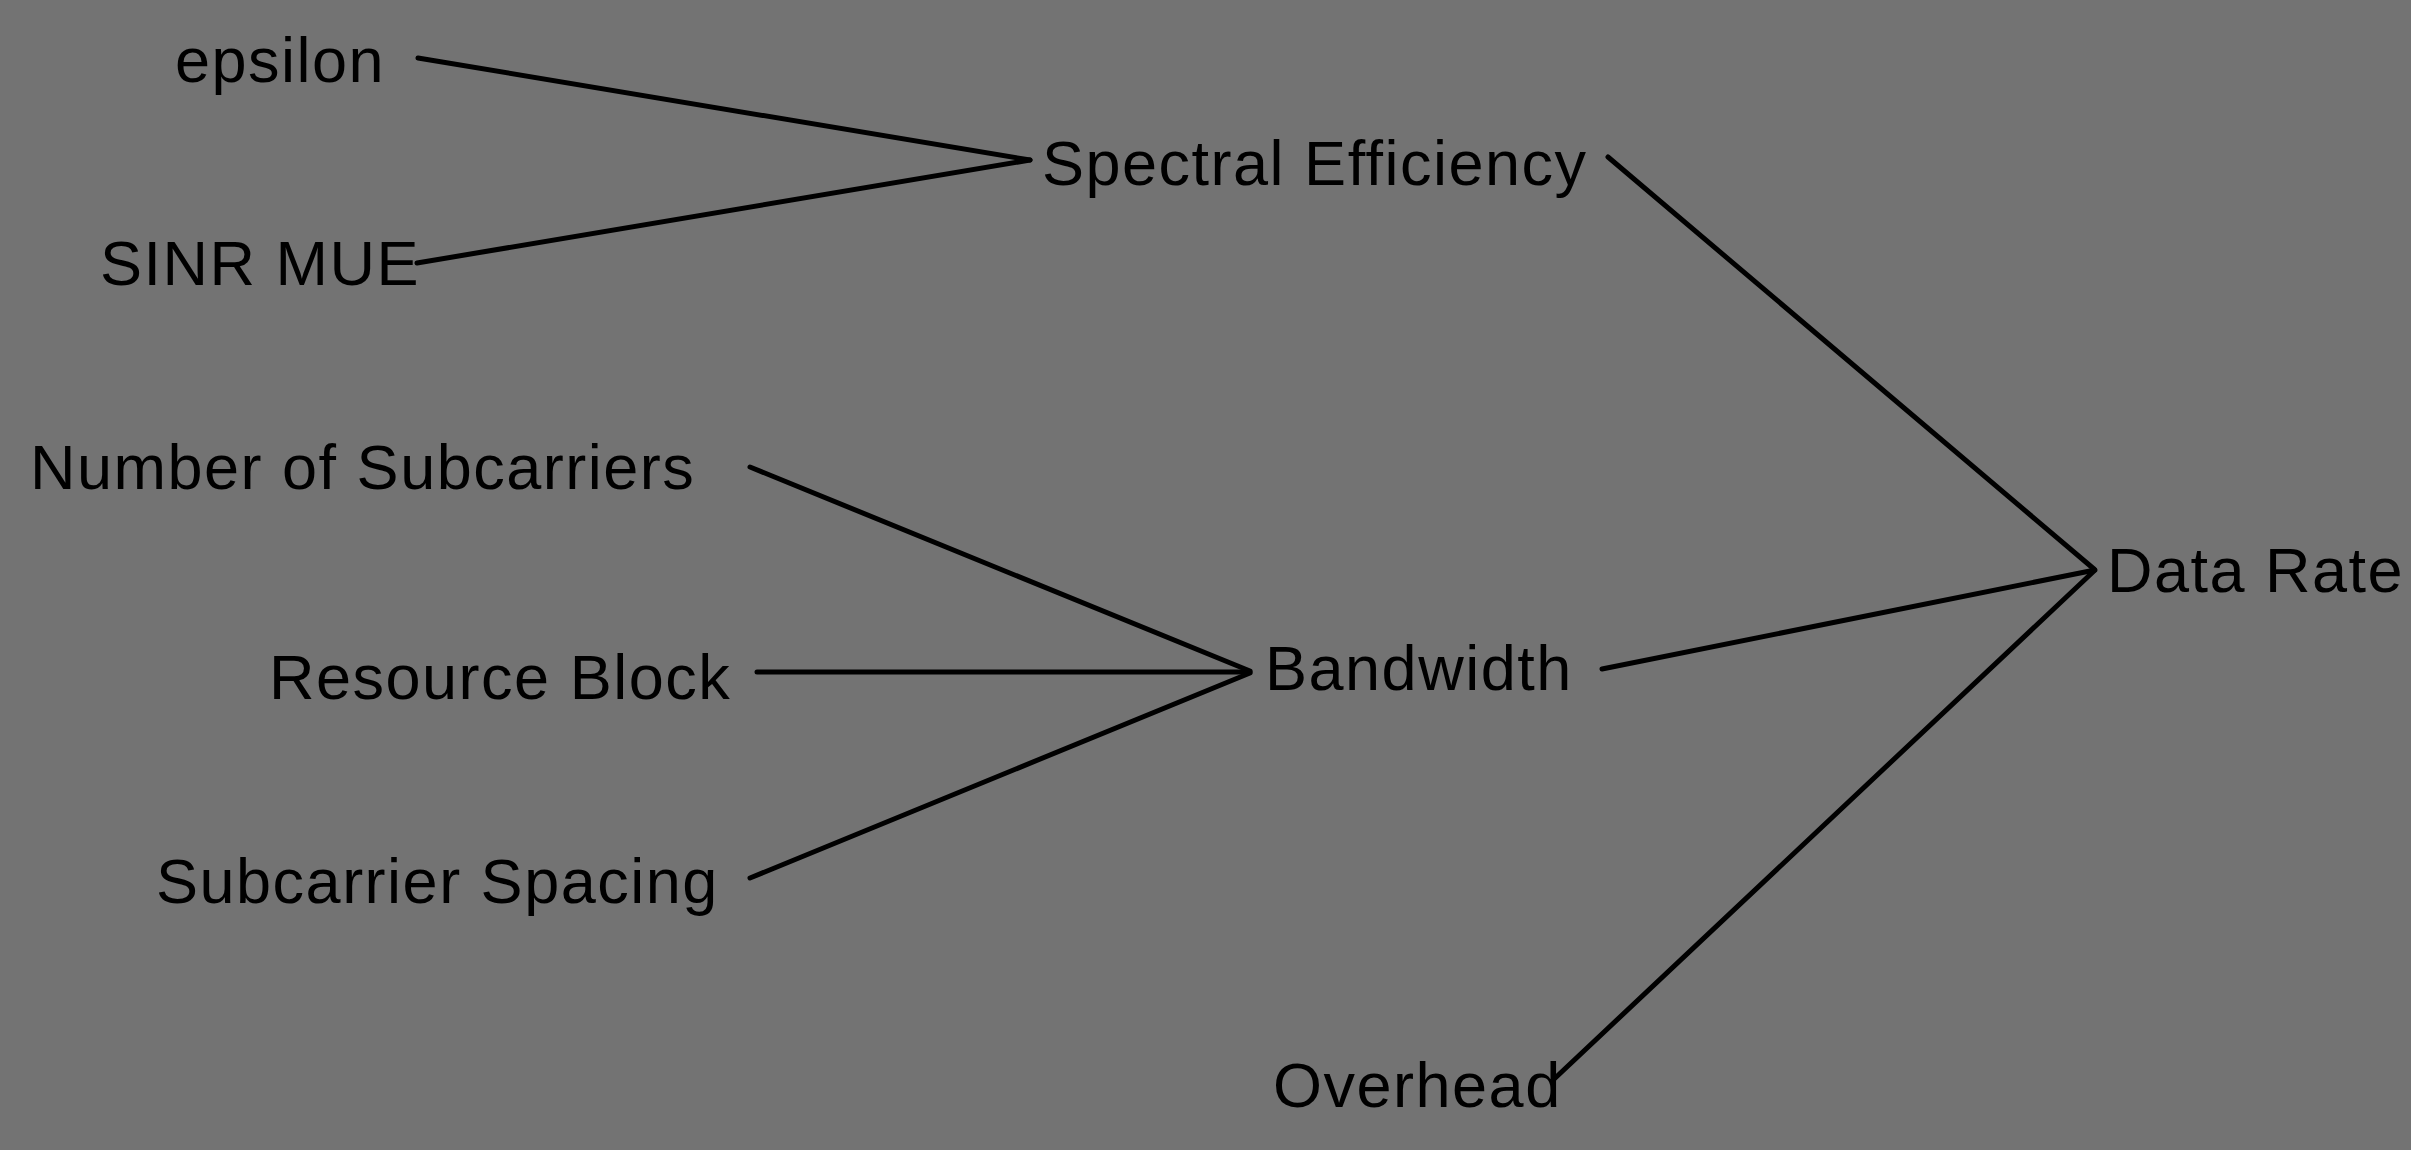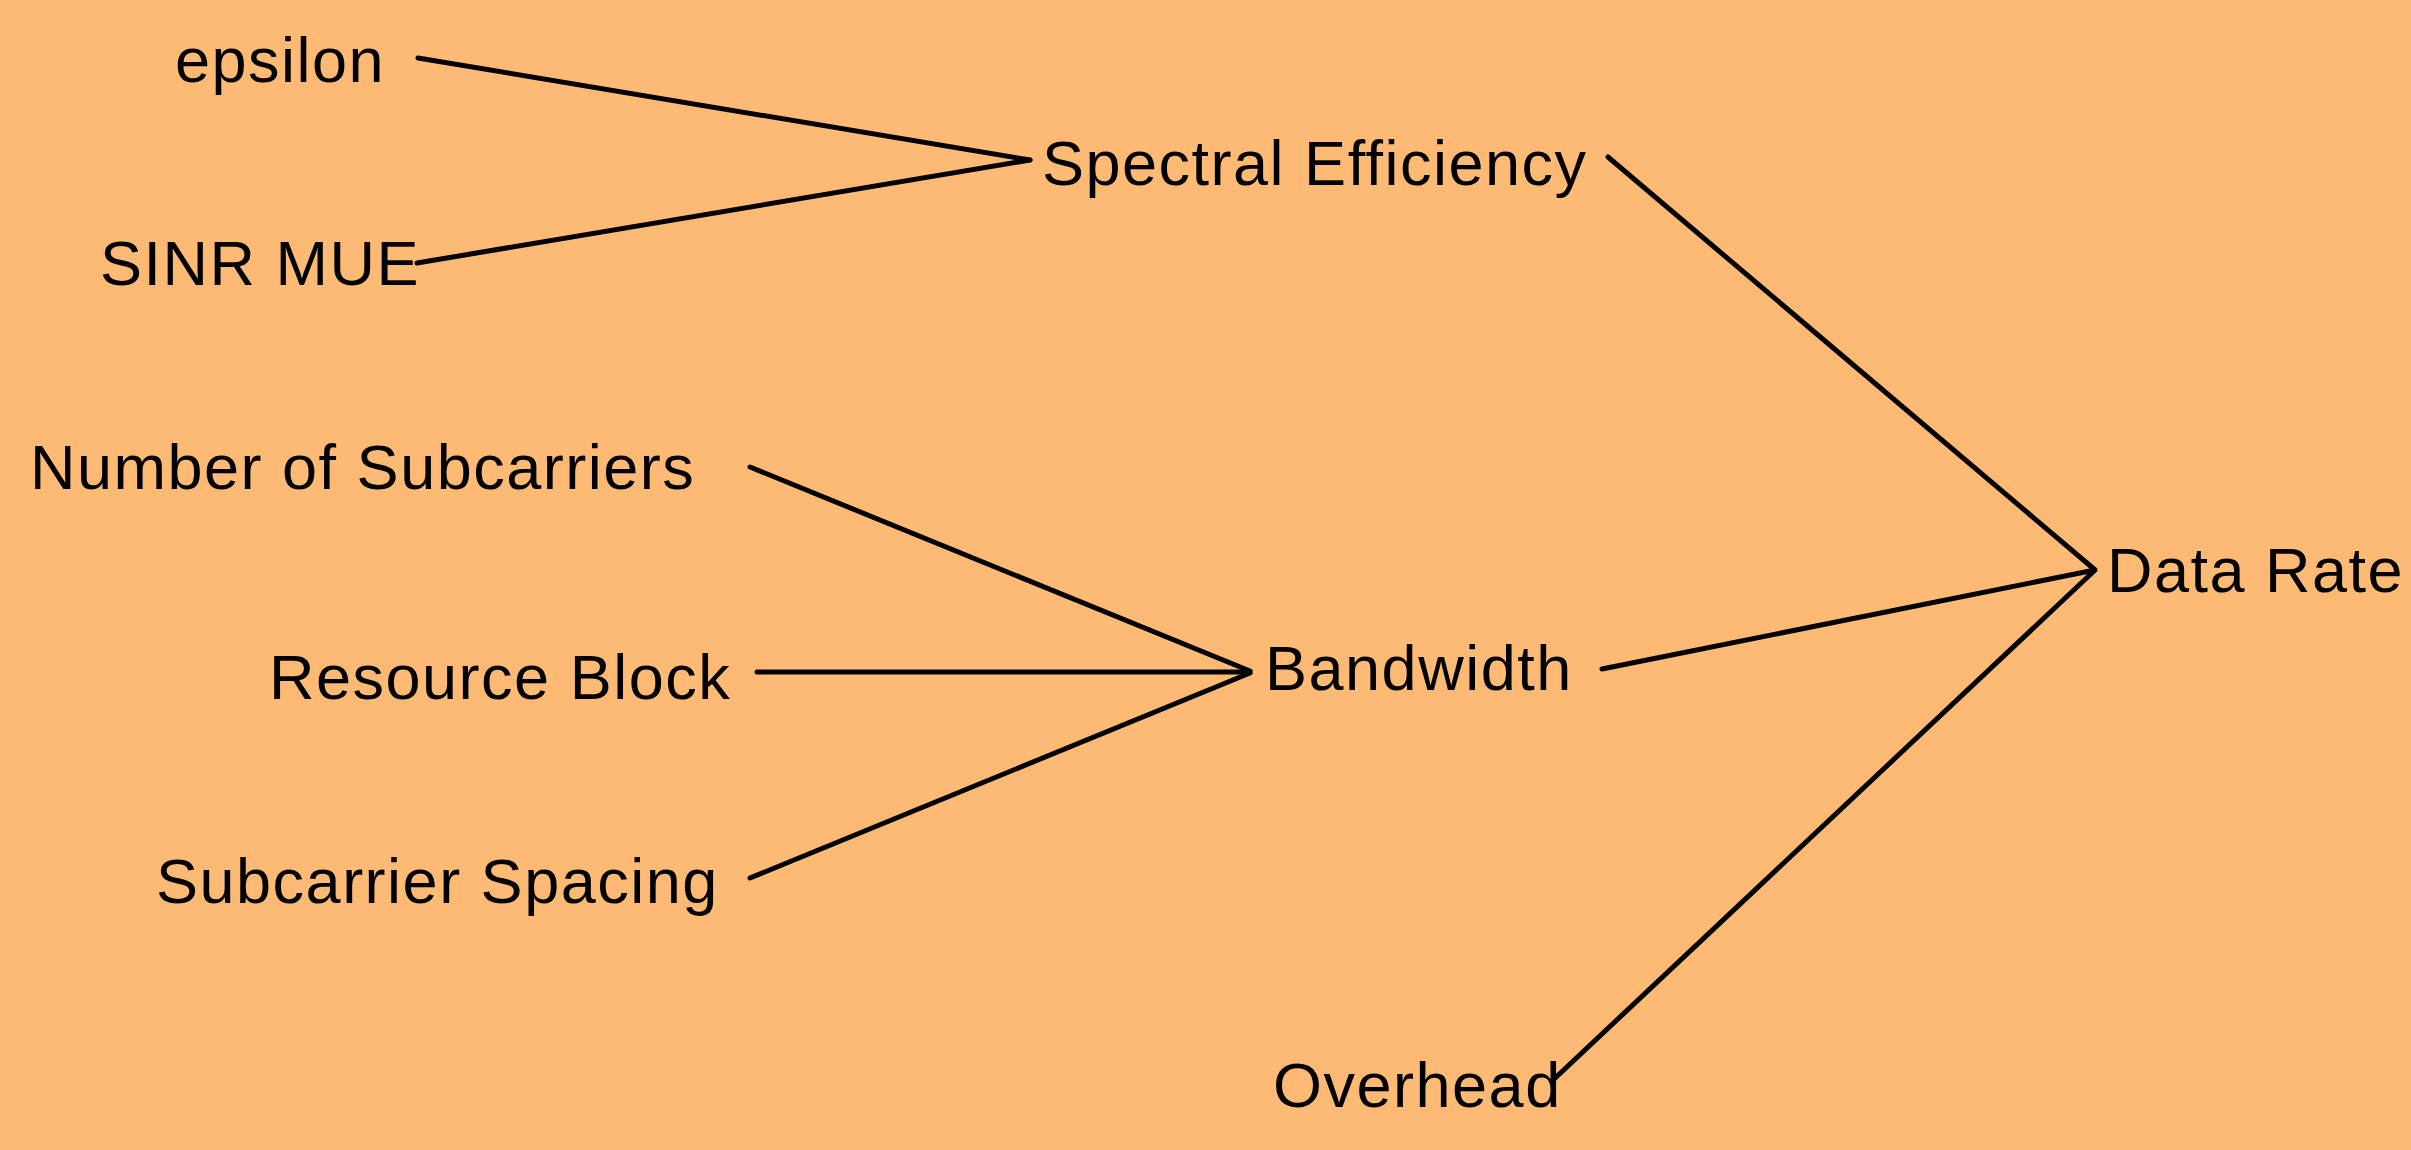--- a/index.html
+++ b/index.html
@@ -4,21 +4,21 @@
 <style>
   html, body {
     margin: 0;
     padding: 0;
     background: #ffffff;
   }
   #canvas {
     position: relative;
     width: 2411px;
     height: 1150px;
-    background: #fdba74;
+    background: #737373;
     overflow: hidden;
   }
   svg {
     display: block;
     width: 2411px;
     height: 1150px;
   }
   .edge-line {
     fill: none;
     stroke-linecap: round;

